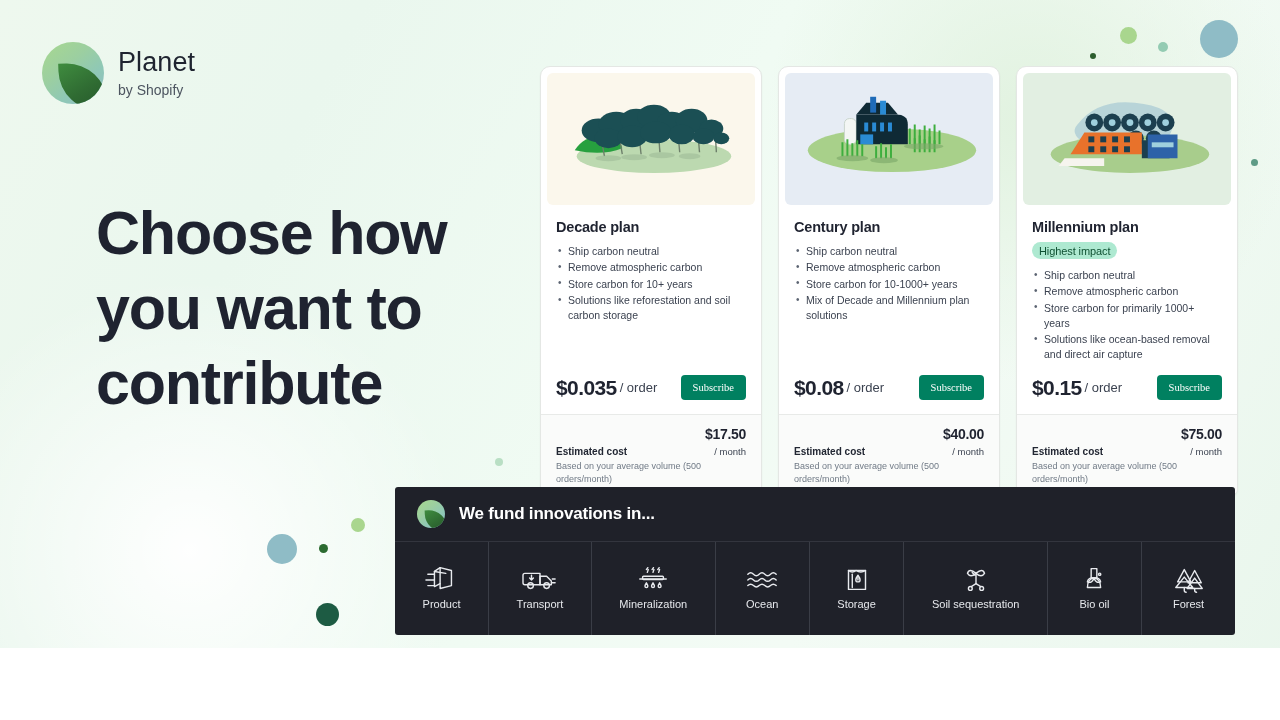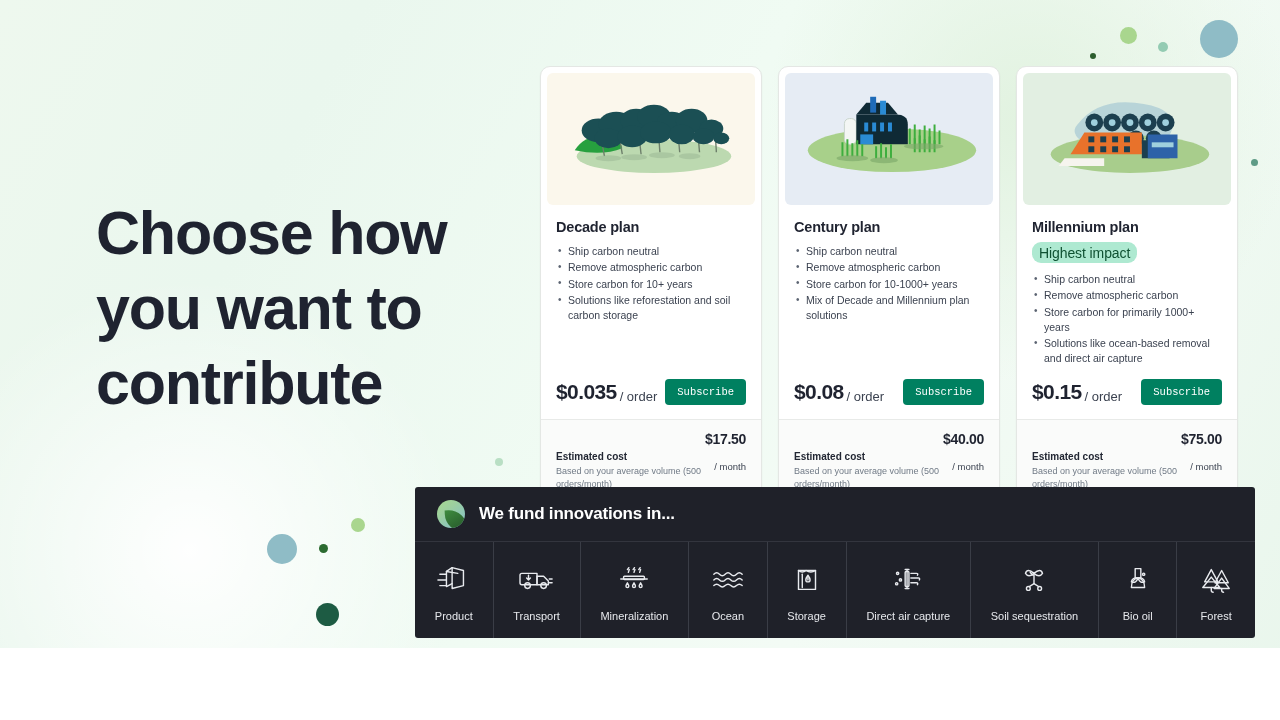--- a/index.html
+++ b/index.html
@@ -94,21 +94,21 @@
   .hero-forest   { background: #fbf7ec; }
   .hero-factory  { background: #e6ecf4; }
   .hero-plant    { background: #e2efe2; }
 
   .card-body { padding: 14px 27px 0 15px; flex: 1; }
 
   .plan-head { display: flex; align-items: center; gap: 7px; margin-bottom: 9px; flex-wrap: wrap; }
   .plan-name { font-size: 14.5px; font-weight: bold; color: #1f2330; letter-spacing: -.2px; }
   .badge {
     background: #aee9d1; color: #0f5132;
-    font-size: 14px; padding: 2.5px 7px; border-radius: 9px;
+    font-size: 11px; padding: 2.5px 7px; border-radius: 9px;
     white-space: nowrap; letter-spacing: -.1px;
   }
 
   .feature-list { list-style: none; }
   .feature-list li {
     position: relative;
     padding-left: 12px;
     font-size: 10.5px;
     line-height: 1.42;
     color: #3b4250;
@@ -117,50 +117,50 @@
   .feature-list li::before {
     content: "\2022";
     position: absolute; left: 2px; top: -0.5px;
     color: #5c6472; font-size: 10px;
   }
 
   .price-row {
     display: flex; align-items: center; justify-content: space-between;
     padding: 12px 15px 14px 15px;
   }
-  .price { display: flex; align-items: flex-end; gap: 3px; }
+  .price { display: flex; align-items: center; gap: 3px; }
   .price-main { font-size: 21px; font-weight: bold; color: #1f2330; letter-spacing: -.6px; }
   .price-unit { font-size: 13px; color: #3b4250; }
 
   .subscribe-btn {
     background: #008060; color: #ffffff;
     font-size: 10.5px;
     border: none; border-radius: 4px;
     padding: 7px 12px;
     cursor: pointer;
-    font-family: Liberation Mono, monospace;
+    font-family: Liberation Serif, serif;
     white-space: nowrap;
   }
 
   .card-footer {
     border-top: 1px solid #e8eae8;
     background: #fafbfa;
     padding: 11px 15px 12px 15px;
     display: flex; justify-content: space-between; align-items: flex-start;
   }
   .est-left { display: flex; flex-direction: column; margin-top: 20px; }
   .est-title { font-size: 10px; font-weight: bold; color: #222733; margin-bottom: 3px; }
   .est-note { font-size: 9px; line-height: 1.35; color: #707a86; }
   .est-right { text-align: right; }
   .est-amount { font-size: 14px; font-weight: bold; color: #1f2330; letter-spacing: -.3px; }
-  .est-period { font-size: 9.5px; color: #3b4250; margin-top: 14px; }
+  .est-period { font-size: 9.5px; color: #3b4250; margin-top: 4px; }
 
   
   .innovations {
-    position: absolute; left: 415px; top: 487px;
+    position: absolute; left: 395px; top: 487px;
     width: 840px;
     background: #1f2129;
     border-radius: 3px;
     overflow: hidden;
   }
   .inno-header {
     display: flex; align-items: center; gap: 14px;
     padding: 16px 22px;
     height: 55px;
     border-bottom: 1px solid #33353e;
@@ -171,21 +171,21 @@
     position: relative; overflow: hidden; flex: none;
   }
   .inno-logo .logo-leaf { left: 28%; top: 34%; }
   .inno-title { color: #ffffff; font-size: 17px; font-weight: bold; letter-spacing: -.2px; }
 
   .inno-grid { display: flex; }
   .inno-cell {
     flex: 1 1 auto;
     border-right: 1px solid #3a3d46;
     padding: 20px 8px 16px 8px;
-    display: flex; flex-direction: column; align-items: center; gap: 14px;
+    display: flex; flex-direction: column; align-items: center; gap: 2px;
     min-height: 93px;
   }
   .inno-cell:last-child { border-right: none; }
   .inno-icon { width: 38px; height: 34px; display: flex; align-items: center; justify-content: center; }
   .inno-icon svg { width: 100%; height: 100%; }
   .inno-label { color: #e6e8ec; font-size: 11px; white-space: nowrap; }
 
   
   .pagination {
     position: absolute; left: 40px; bottom: 33px;
@@ -208,20 +208,29 @@
       <div class="dot" style="left: 1158px; top: 42px; width: 10px; height: 10px; background: rgb(147, 203, 178);"></div>
       <div class="dot" style="left: 1090px; top: 53px; width: 6px; height: 6px; background: rgb(44, 94, 46);"></div>
       <div class="dot" style="left: 1251px; top: 159px; width: 7px; height: 7px; background: rgb(94, 155, 134);"></div>
       <div class="dot" style="left: 495px; top: 458px; width: 8px; height: 8px; background: rgb(185, 223, 196);"></div>
       <div class="dot" style="left: 267px; top: 534px; width: 30px; height: 30px; background: rgb(143, 188, 198);"></div>
       <div class="dot" style="left: 351px; top: 518px; width: 14px; height: 14px; background: rgb(169, 214, 142);"></div>
       <div class="dot" style="left: 319px; top: 544px; width: 9px; height: 9px; background: rgb(44, 107, 49);"></div>
       <div class="dot" style="left: 316px; top: 603px; width: 23px; height: 23px; background: rgb(29, 91, 67);"></div>
     </div>
 
+  <div class="logo-wrap">
+    <div class="logo-mark">
+      <div class="logo-leaf"></div>
+    </div>
+    <div class="logo-text">
+      <span class="logo-title">Planet</span>
+      <span class="logo-sub">by Shopify</span>
+    </div>
+  </div>
 
   <h1 class="headline">Choose how you want to contribute</h1>
 
   <div class="cards" id="cards">
       <div class="card">
     <div class="card-hero">
       <div class="hero-inner hero-forest">
         <svg viewBox="0 0 210 126" preserveAspectRatio="xMidYMid meet">
       <ellipse cx="108" cy="84" rx="78" ry="17" fill="#bcd9b0"></ellipse>
       <path d="M28 78 q10 -16 30 -14 q16 2 18 12 q-20 8 -48 2 z" fill="#27a03f"></path>
@@ -499,38 +508,20 @@
         <path d="M21 15 v4"></path>
               </g>
             </svg>
           </span>
     <span class="inno-label">Storage</span>
         </div>
         <div class="inno-cell">
     <span class="inno-icon">
             <svg viewBox="0 0 40 36">
               <g fill="none" stroke="#e8eaee" stroke-width="1.5" stroke-linecap="round" stroke-linejoin="round">
-        <path d="M19 8 v20"></path>
-                <rect x="17" y="10" width="4" height="16" rx="1"></rect>
-        <path d="M23 12 h6 q2 0 1 2"></path>
-                <path d="M23 17 h8 q2 0 1 2"></path>
-                <path d="M23 22 h6 q2 0 1 2"></path>
-        <circle cx="9" cy="12" r="1.2"></circle>
-                <circle cx="12" cy="19" r="1.2"></circle>
-                <circle cx="8" cy="23" r="1.2"></circle>
-        <path d="M17 8 h4 M17 28 h4"></path>
-              </g>
-            </svg>
-          </span>
-    <span class="inno-label">Direct air capture</span>
-        </div>
-        <div class="inno-cell">
-    <span class="inno-icon">
-            <svg viewBox="0 0 40 36">
-              <g fill="none" stroke="#e8eaee" stroke-width="1.5" stroke-linecap="round" stroke-linejoin="round">
         <path d="M20 11 v12"></path>
         <path d="M20 12 q-7 -6 -9 0 q3 5 9 0z"></path>
         <path d="M20 12 q7 -6 9 0 q-3 5 -9 0z"></path>
         <path d="M20 23 l-5 3 M20 23 l5 3"></path>
         <circle cx="14" cy="28" r="2"></circle>
                 <circle cx="26" cy="28" r="2"></circle>
         <path d="M16 11 l3 3"></path>
               </g>
             </svg>
           </span>

